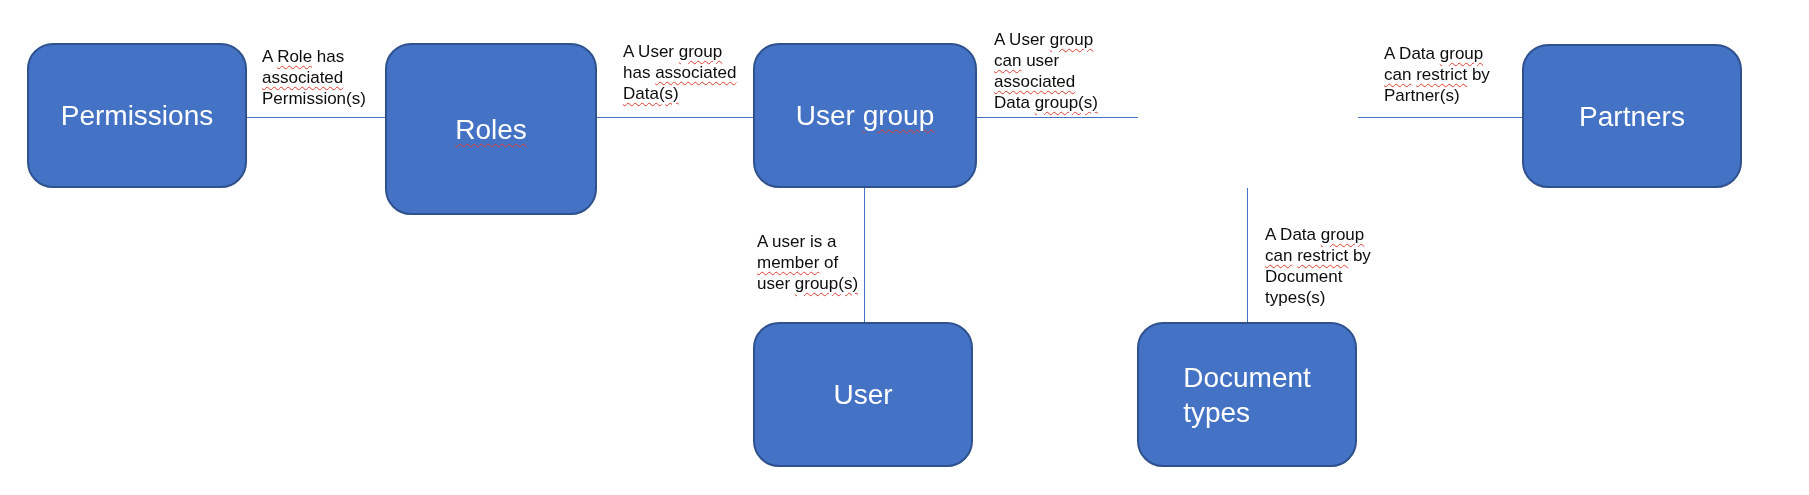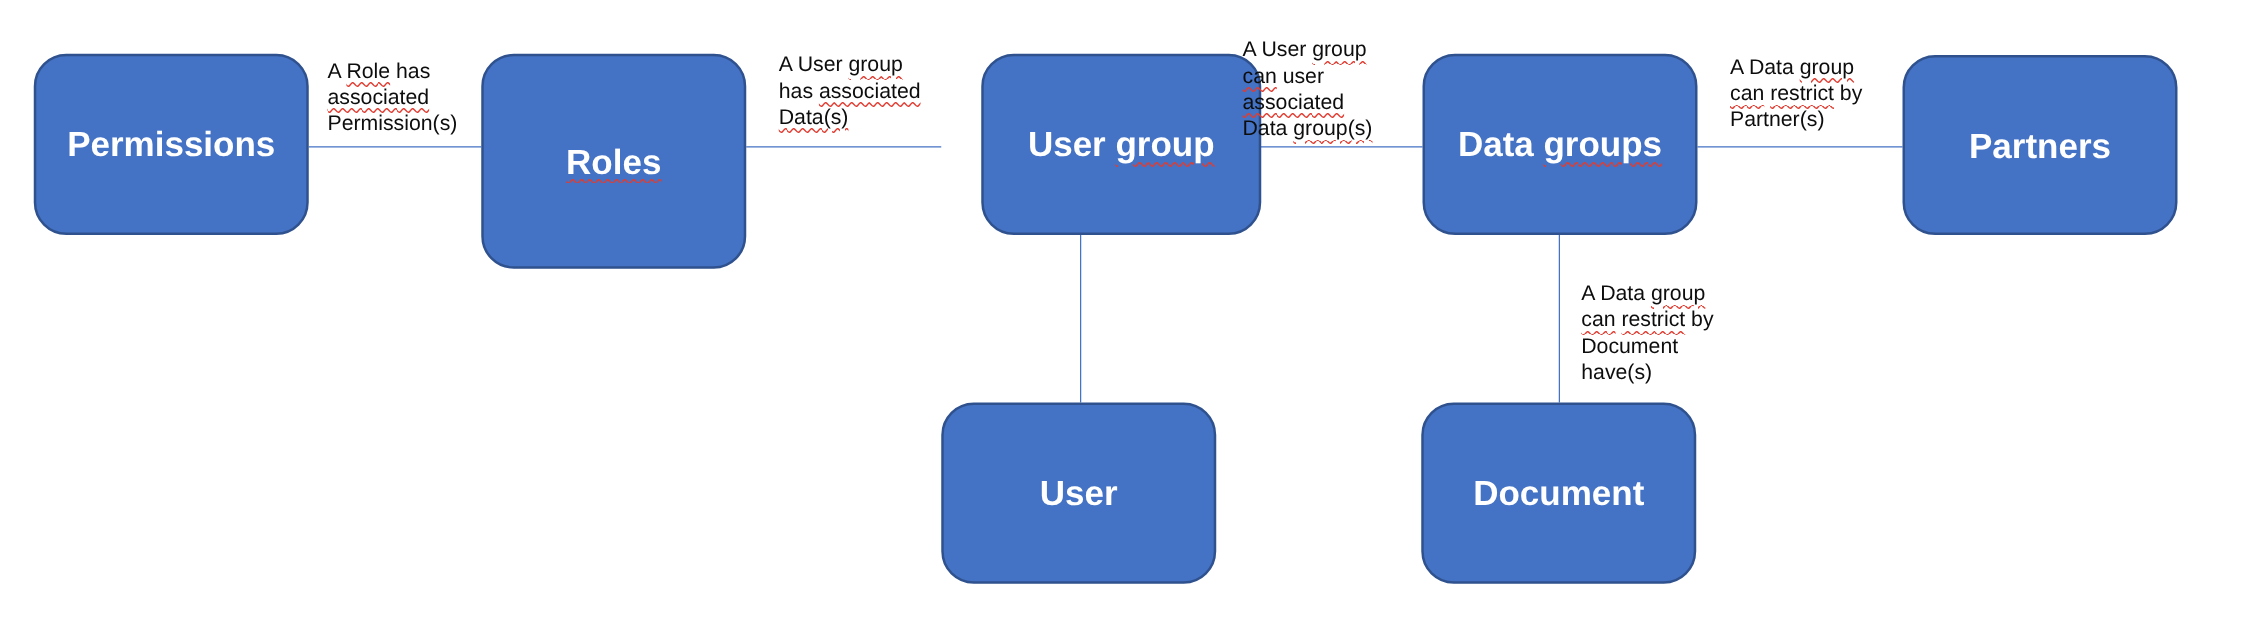--- a/index.html
+++ b/index.html
@@ -19,21 +19,20 @@
     border-radius: 26px;
     color: #ffffff;
     display: flex;
     flex-direction: column;
     align-items: center;
     justify-content: center;
     text-align: left;
     font-size: 28px;
     line-height: 35px;
     cursor: default;
-    font-weight: bold;
   }
   .node .rich-line { white-space: pre; }
   .edge-label {
     position: absolute;
     color: var(--label-text, #0d0d0d);
     font-size: 17px;
     line-height: 21px;
   }
   .edge-label .rich-line { white-space: pre; }
   .misspelled {
@@ -72,47 +71,43 @@
         <div class="rich-line"><span>Permissions</span></div>
       </div>
   </div>
 
   <div class="node" style="left:385px; top:43px; width:212px; height:172px;">
     <div>
         <div class="rich-line"><span class="misspelled">Roles</span></div>
       </div>
   </div>
 
-  <div class="node" style="left:753px; top:43px; width:224px; height:145px;margin-left:32px;">
+  <div class="node" style="left:753px; top:43px; width:224px; height:145px;">
     <div>
         <div class="rich-line"><span>User </span><span class="misspelled">group</span></div>
       </div>
   </div>
 
-  <div class="node" style="left:1138px; top:43px; width:220px; height:145px;">
-    <div>
-        <div class="rich-line"><span>Data </span><span class="misspelled">groups</span></div>
-      </div>
-  </div>
 
   <div class="node" style="left:1522px; top:44px; width:220px; height:144px;">
     <div>
         <div class="rich-line"><span>Partners</span></div>
       </div>
   </div>
 
   <div class="node" style="left:753px; top:322px; width:220px; height:145px;">
     <div>
         <div class="rich-line"><span>User</span></div>
       </div>
   </div>
 
   <div class="node" style="left:1137px; top:322px; width:220px; height:145px;">
     <div>
         <div class="rich-line"><span>Document</span></div>
+        <div class="rich-line"><span>types</span></div>
       </div>
   </div>
 
   <div class="edge-label" style="left:262px; top:46px;">
       <div class="rich-line"><span>A </span><span class="misspelled">Role</span><span> has</span></div>
       <div class="rich-line"><span class="misspelled">associated</span></div>
       <div class="rich-line"><span>Permission(s)</span></div>
     </div>
 
   <div class="edge-label" style="left:623px; top:41px;">
@@ -127,21 +122,26 @@
       <div class="rich-line"><span class="misspelled">associated</span></div>
       <div class="rich-line"><span>Data </span><span class="misspelled">group(s)</span></div>
     </div>
 
   <div class="edge-label" style="left:1384px; top:43px;">
       <div class="rich-line"><span>A Data </span><span class="misspelled">group</span></div>
       <div class="rich-line"><span class="misspelled">can</span><span> </span><span class="misspelled">restrict</span><span> by</span></div>
       <div class="rich-line"><span>Partner(s)</span></div>
     </div>
 
+  <div class="edge-label" style="left:757px; top:231px;">
+      <div class="rich-line"><span>A user is a</span></div>
+      <div class="rich-line"><span class="misspelled">member</span><span> of</span></div>
+      <div class="rich-line"><span>user </span><span class="misspelled">group(s)</span></div>
+    </div>
 
   <div class="edge-label" style="left:1265px; top:224px;">
       <div class="rich-line"><span>A Data </span><span class="misspelled">group</span></div>
       <div class="rich-line"><span class="misspelled">can</span><span> </span><span class="misspelled">restrict</span><span> by</span></div>
       <div class="rich-line"><span>Document</span></div>
-      <div class="rich-line"><span>have(s)</span></div>
+      <div class="rich-line"><span>types(s)</span></div>
     </div>
 
 </div>
 
 </body></html>

